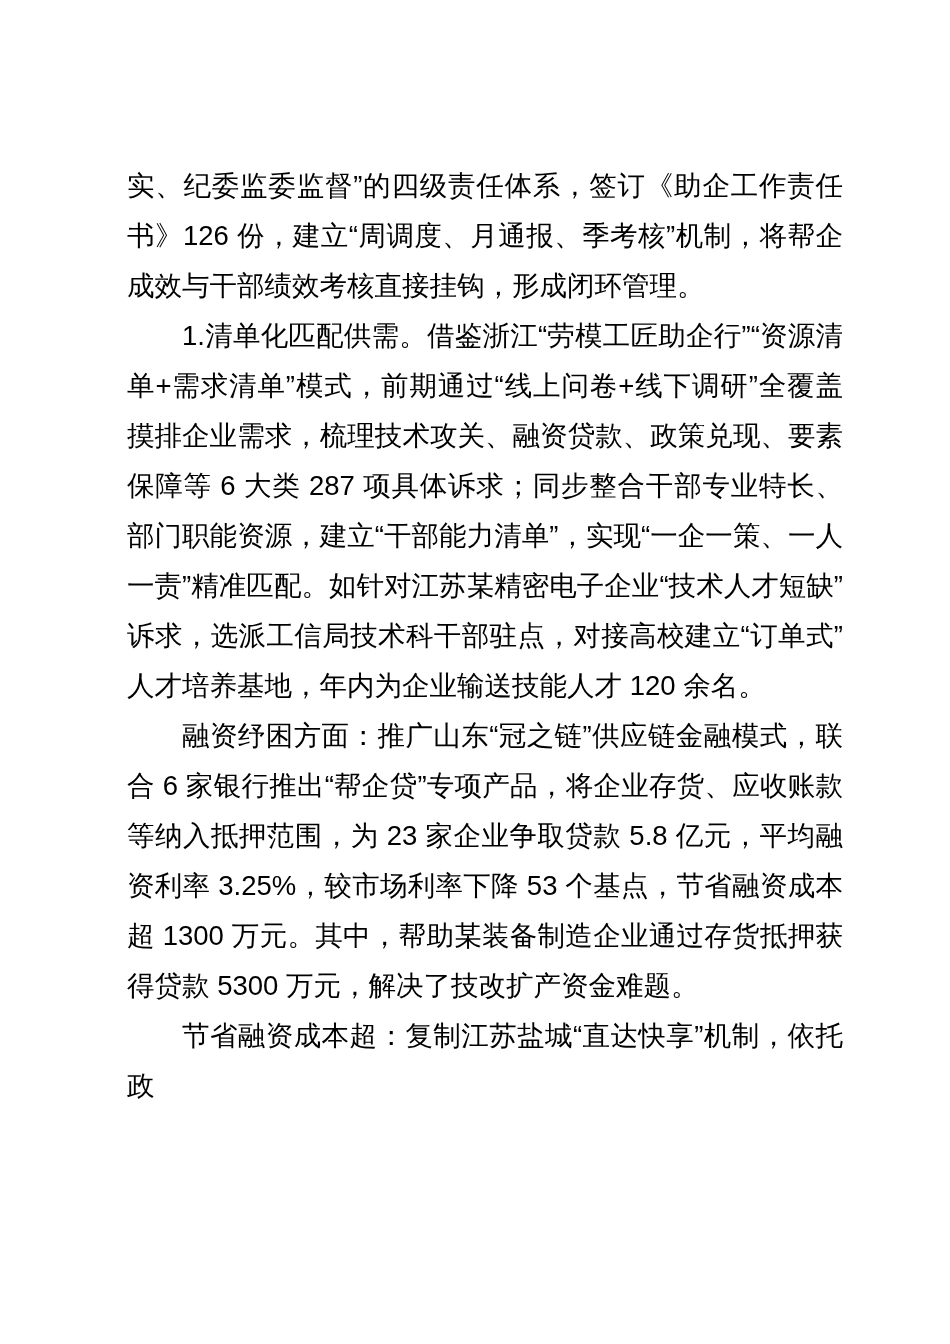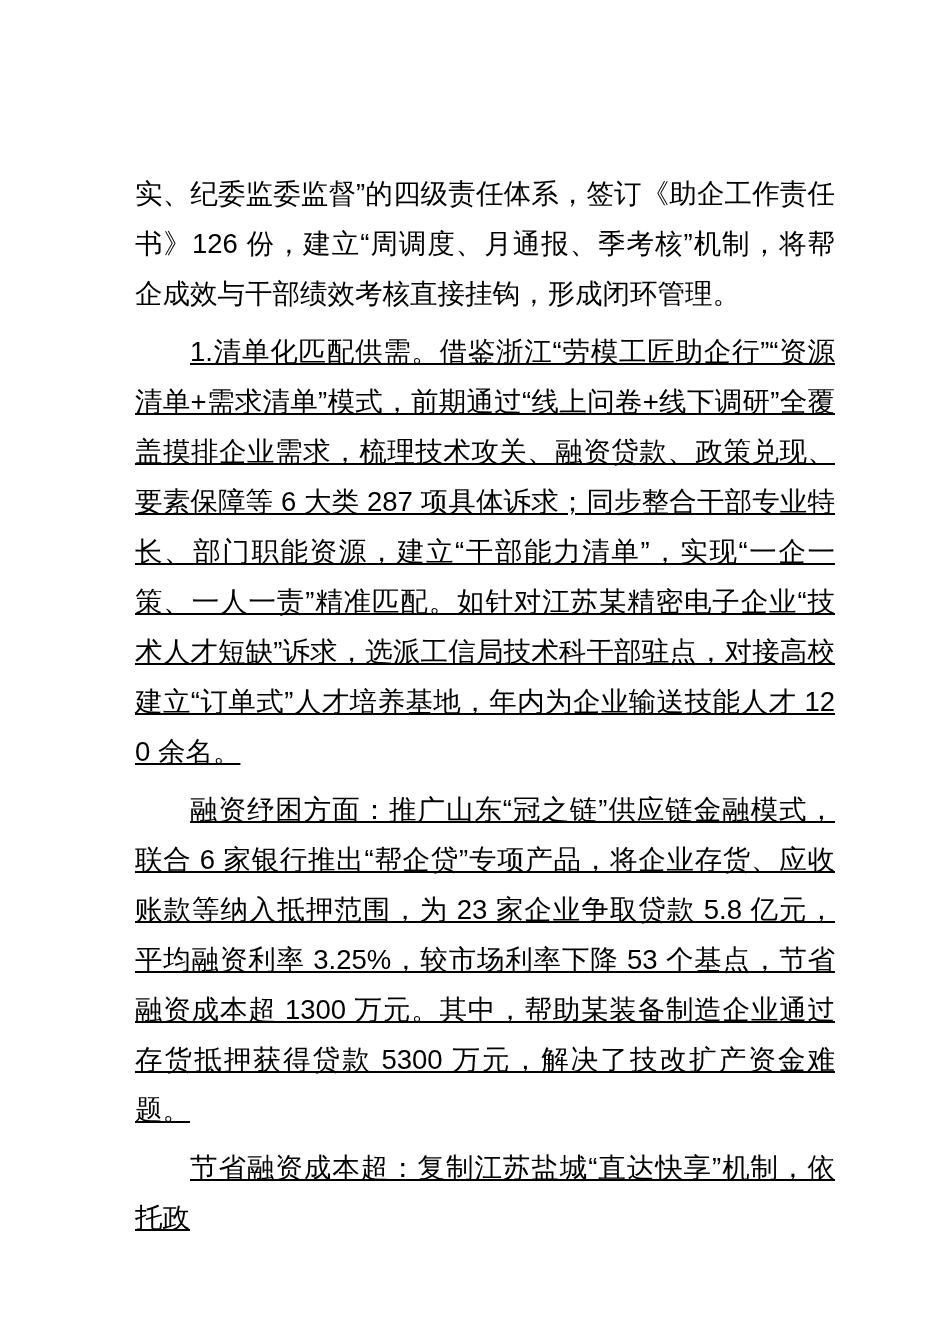--- a/index.html
+++ b/index.html
@@ -21,26 +21,25 @@
     left: 127px;
     top: 161px;
     width: 716px;
     font-size: 27.5px;
     line-height: 50px;
     text-align: justify;
     text-justify: inter-ideograph;
     word-break: break-all;
   }
   .content p {
-    margin: 8px;
+    margin: 0;
     padding: 0;
   }
   p.indent {
     text-indent: 2em;
-    text-decoration: underline;
   }
   p.noindent {
     text-indent: 0;
   }
   p.heading {
     text-indent: 2em;
     font-weight: 700;
   }
 </style>
 </head>

